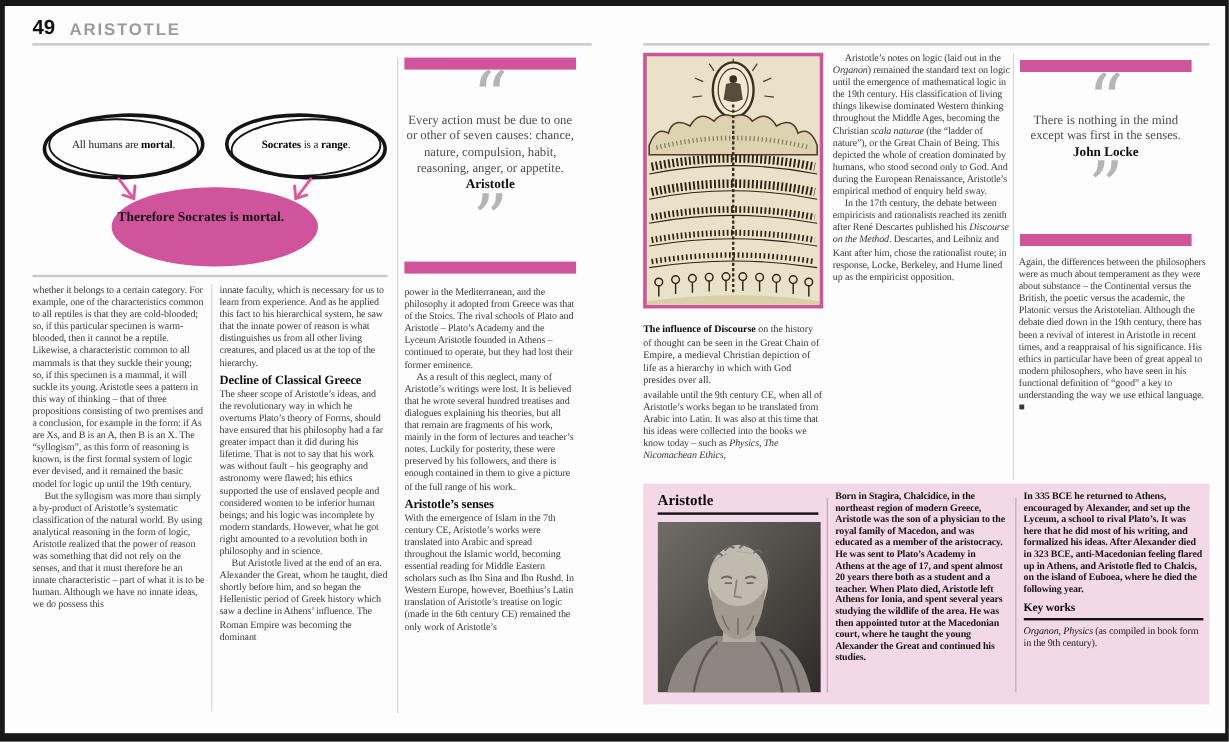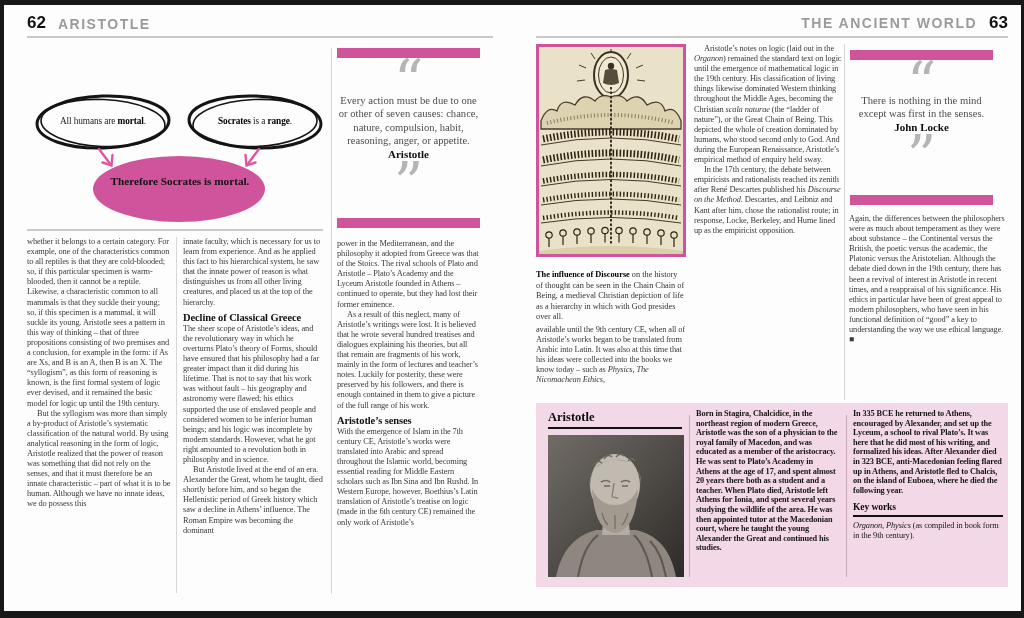--- a/index.html
+++ b/index.html
@@ -50,21 +50,21 @@
   
   #lp-intro { left:23px; top:40px; width:308px; font-size:9.4px; line-height:11.6px; color:#333; }
   #lp-intro b { color:#000; }
 
   
   #diagram-svg { left:23px; top:86px; width:310px; height:140px; }
   .bubble-label { font-size:9.3px; color:#222; text-align:center; letter-spacing:-0.1px; }
   .bubble-label b { color:#000; }
   #dlabel1 { left:29px; top:111px; width:140px; }
   #dlabel2 { left:181px; top:111px; width:140px; }
-  #dlabel3 { left:94px; top:170px; width:164px; font-weight:bold; font-size:11.2px; line-height:13px; color:#111; text-align:center; }
+  #dlabel3 { left:94px; top:170px; width:164px; font-weight:bold; font-size:11.2px; line-height:13px; color:#111; text-align:left; }
 
   
   .quote-block { display:flex; flex-direction:column; align-items:center; }
   .accent-bar { width:100%; height:10px; background:var(--accent); }
   .qmark { font-family:"DejaVu Serif", serif; color:#b5b5b5; font-size:58px; height:34px; line-height:46px; overflow:hidden; }
   .qtext { font-size:10.6px; line-height:13.4px; color:#4c4c4c; text-align:center; }
   .qattr { font-weight:bold; font-size:11px; color:#0d0d0d; text-align:left; }
   #lp-quote { left:333px; top:43px; width:143px; height:180px; }
   #lp-quote .qtext { margin-top:2px; }
   #lp-quote .accent-bar.bottom { margin-top:auto; }
@@ -94,28 +94,24 @@
   #bio-div2 { left:842px; top:410px; height:162px; }
   #keyworks-h { font-weight:bold; font-size:9.6px; color:#0d0d0d; margin-top:7px; }
   #keyworks-rule { height:2px; background:#111; margin:3px 0 4px 0; }
   #keyworks-text { font-weight:normal; font-size:8.4px; line-height:10px; color:#161616; }
 </style>
 </head>
 <body>
 
 <div id="spread">
 
-  <div class="abs pagenum" id="lp-num">62</div>
+  <div class="abs pagenum" id="lp-num">49</div>
   <div class="abs section-title" id="lp-sec">ARISTOTLE</div>
   <div class="abs head-rule" id="lp-head-rule"></div>
 
-  <div class="abs" id="rp-head">
-    <span class="section-title">THE ANCIENT WORLD</span>
-    <span class="pagenum">63</span>
-  </div>
   <div class="abs head-rule" id="rp-head-rule"></div>
 
 
   <svg class="abs" id="diagram-svg" viewBox="0 0 310 140">
     <ellipse cx="76" cy="31" rx="66" ry="26" fill="none" stroke="#141414" stroke-width="3" transform="rotate(-2 76 31)"></ellipse>
     <ellipse cx="76" cy="32" rx="62" ry="23.5" fill="none" stroke="#141414" stroke-width="1.6" transform="rotate(2.5 76 32)"></ellipse>
     <ellipse cx="228" cy="31" rx="66" ry="26" fill="none" stroke="#141414" stroke-width="3" transform="rotate(2 228 31)"></ellipse>
     <ellipse cx="228" cy="32" rx="62" ry="23.5" fill="none" stroke="#141414" stroke-width="1.6" transform="rotate(-2.5 228 32)"></ellipse>
     <g stroke="#e1559f" stroke-width="2.4" fill="none" stroke-linecap="round">
       <path d="M72,58 L84,74"></path>
@@ -197,21 +193,21 @@
           <circle cx="80" cy="183.5" r="3.2"></circle>
           <circle cx="94" cy="184" r="3.2"></circle>
           <circle cx="108" cy="185" r="3.2"></circle>
           <circle cx="122" cy="186" r="3.2"></circle>
           <circle cx="135" cy="188" r="3.2"></circle>
       </g>
       <path d="M0,204 Q72,194 144,204 L144,207 L0,207 Z" fill="#d9cfa9"></path>
     </svg>
   </div>
 
-  <p class="abs" id="rp-caption"><b>The influence of Discourse</b><span> on the history of thought can be seen in the Chain Chain of Being, a medieval Christian depiction of life as a hierarchy in which with God presides over all.</span></p>
+  <p class="abs" id="rp-caption"><b>The influence of Discourse</b><span> on the history of thought can be seen in the Great Chain of Empire, a medieval Christian depiction of life as a hierarchy in which with God presides over all.</span></p>
   <div class="abs body-col" id="rp-colA-para">
     <p>available until the 9th century CE, when all of Aristotle’s works began to be translated from Arabic into Latin. It was also at this time that his ideas were collected into the books we know today – such as <i>Physics, The Nicomachean Ethics,</i></p>
   </div>
 
   <div class="abs body-col" id="rp-colB">
     <p class="ind">Aristotle’s notes on logic (laid out in the <i>Organon</i>) remained the standard text on logic until the emergence of mathematical logic in the 19th century. His classification of living things likewise dominated Western thinking throughout the Middle Ages, becoming the Christian <i>scala naturae</i> (the “ladder of nature”), or the Great Chain of Being. This depicted the whole of creation dominated by humans, who stood second only to God. And during the European Renaissance, Aristotle’s empirical method of enquiry held sway.</p>
     <p class="ind">In the 17th century, the debate between empiricists and rationalists reached its zenith after René Descartes published his <i>Discourse on the Method</i>. Descartes, and Leibniz and Kant after him, chose the rationalist route; in response, Locke, Berkeley, and Hume lined up as the empiricist opposition.</p>
   </div>
 
   <div class="abs quote-block" id="rp-quote">

